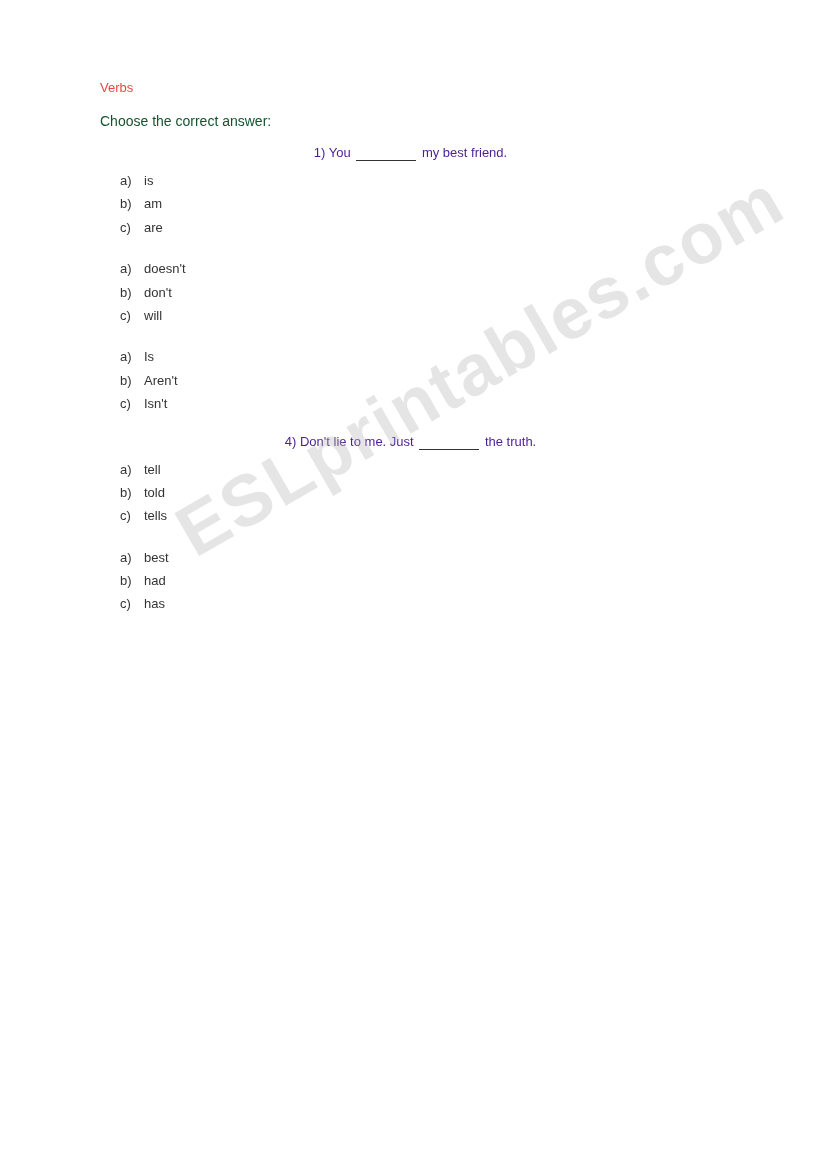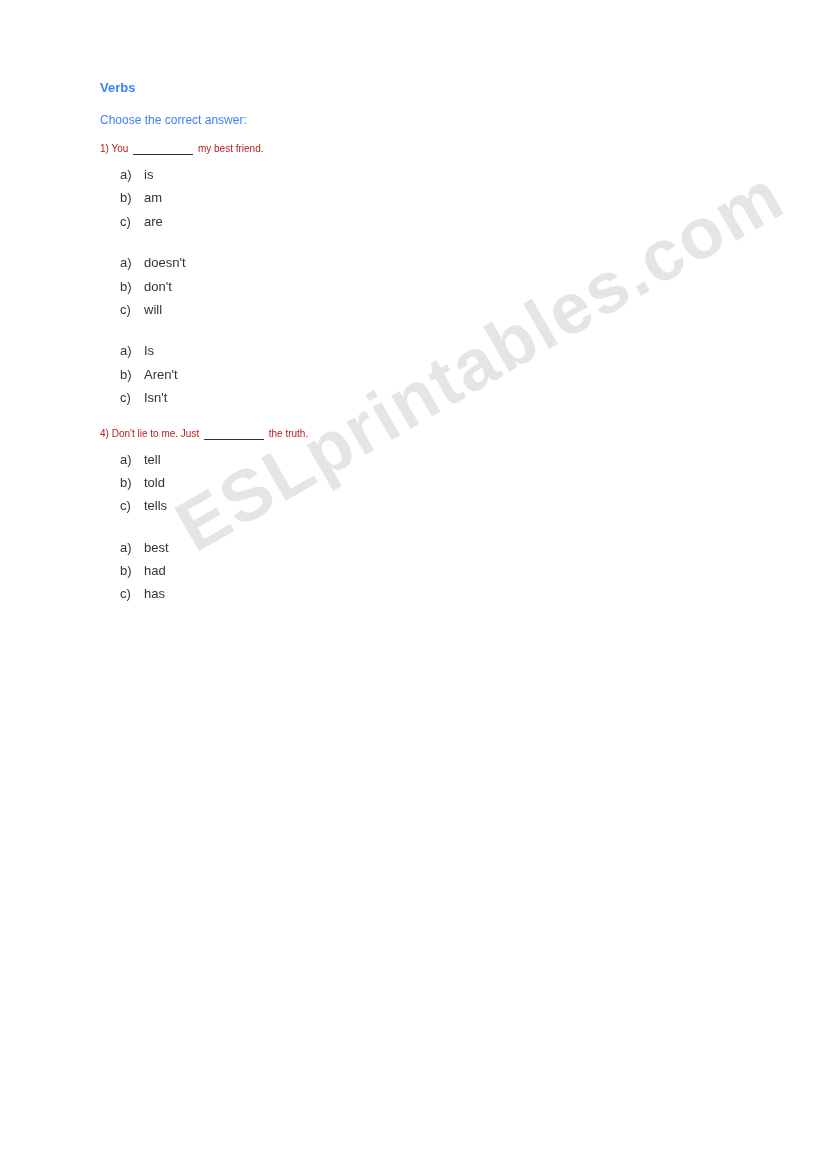--- a/index.html
+++ b/index.html
@@ -35,38 +35,38 @@
       white-space: nowrap;
       pointer-events: none;
       z-index: 10;
       font-family: Arial, sans-serif;
       letter-spacing: 2px;
     }
 
     .section-title {
       font-size: 13px;
       margin-bottom: 18px;
-      color: #3b82f6;
-      font-weight: bold;
+      color: #ef4444;
     }
 
     .instruction {
-      font-size: 12px;
+      font-size: 14px;
       margin-bottom: 16px;
-      color: #3b82f6;
+      color: #14532d;
     }
 
     .question-block {
       margin-bottom: 18px;
     }
 
     .question-text {
-      font-size: 10px;
+      font-size: 13px;
       margin-bottom: 8px;
-      color: #b91c1c;
+      color: #4c1d95;
+      text-align: center;
     }
 
     .blank {
       display: inline-block;
       border-bottom: 1px solid #333;
       min-width: 50px;
       margin: 0 2px;
     }
 
     .blank-long {

